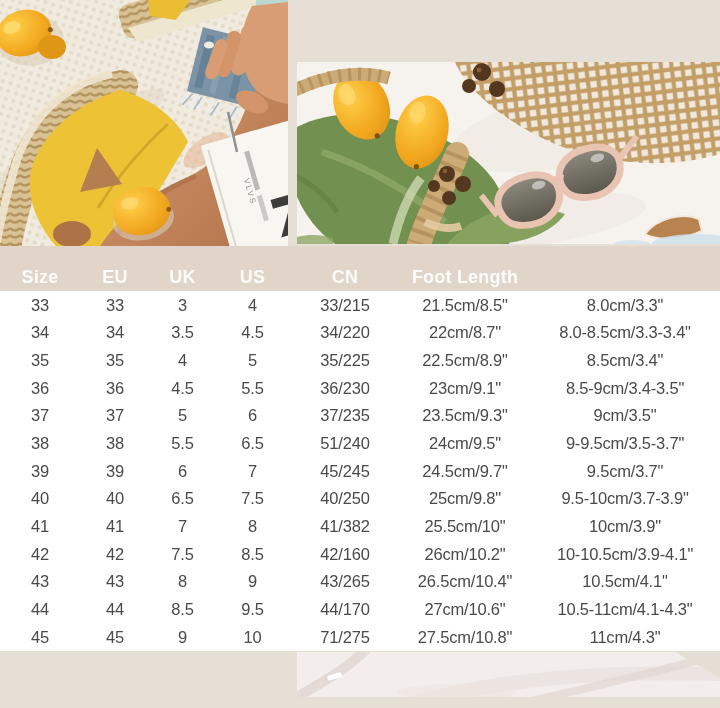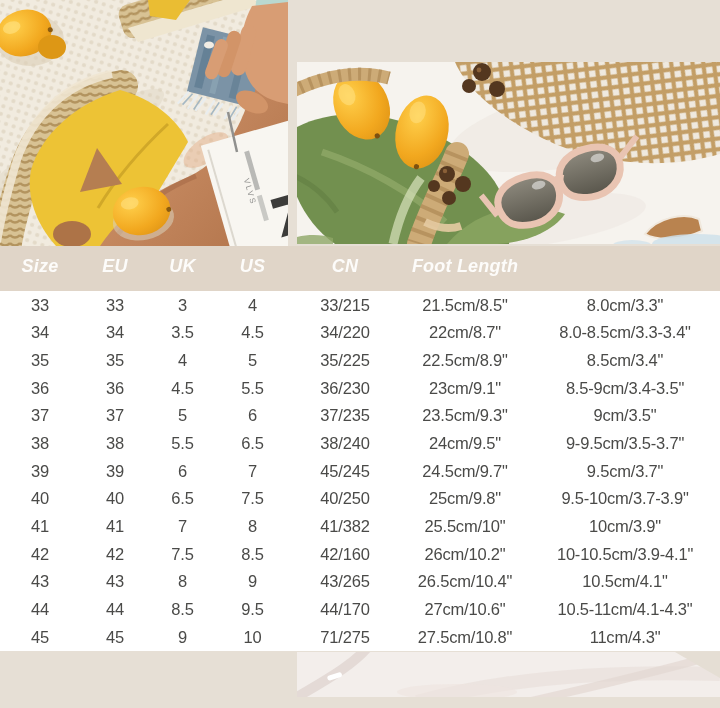--- a/index.html
+++ b/index.html
@@ -9,21 +9,21 @@
   
   .photo{position:absolute;overflow:hidden;}
   .photo-left{left:0;top:0;width:288px;height:246px;}
   .photo-right{left:297px;top:62px;width:423px;height:182px;}
   .fabric-strip{left:297px;top:652px;width:423px;height:45px;}
   .photo svg{display:block;width:100%;height:100%;}
 
   
   .header-band{position:absolute;left:0;top:246px;width:720px;height:45px;
     background:var(--band-bg,#e0d5c8);display:flex;align-items:flex-end;
-    padding-bottom:16px;box-sizing:border-box;font-style:italic;}
+    padding-bottom:5px;box-sizing:border-box;}
   .hcell{color:var(--header-text,#fdfcfa);font-weight:bold;font-size:18px;
     text-align:center;letter-spacing:0.2px;line-height:1;}
   .table-body{position:absolute;left:0;top:291px;width:720px;height:360px;
     background:var(--table-bg,#ffffff);display:flex;flex-direction:column;}
   .trow{flex:1;display:flex;align-items:center;}
   .tcell{text-align:center;color:var(--body-text,#4a4a48);font-size:16.5px;
     letter-spacing:-0.2px;line-height:1;}
   .c0{width:80px;} .c1{width:70px;} .c2{width:65px;} .c3{width:75px;}
   .c4{width:110px;} .c5{width:130px;} .c6{width:190px;}
 </style>
@@ -262,21 +262,21 @@
         <div class="tcell c3">6</div>
         <div class="tcell c4">37/235</div>
         <div class="tcell c5">23.5cm/9.3"</div>
         <div class="tcell c6">9cm/3.5"</div>
       </div>
       <div class="trow">
         <div class="tcell c0">38</div>
         <div class="tcell c1">38</div>
         <div class="tcell c2">5.5</div>
         <div class="tcell c3">6.5</div>
-        <div class="tcell c4">38/240</div>
+        <div class="tcell c4">51/240</div>
         <div class="tcell c5">24cm/9.5"</div>
         <div class="tcell c6">9-9.5cm/3.5-3.7"</div>
       </div>
       <div class="trow">
         <div class="tcell c0">39</div>
         <div class="tcell c1">39</div>
         <div class="tcell c2">6</div>
         <div class="tcell c3">7</div>
         <div class="tcell c4">45/245</div>
         <div class="tcell c5">24.5cm/9.7"</div>

